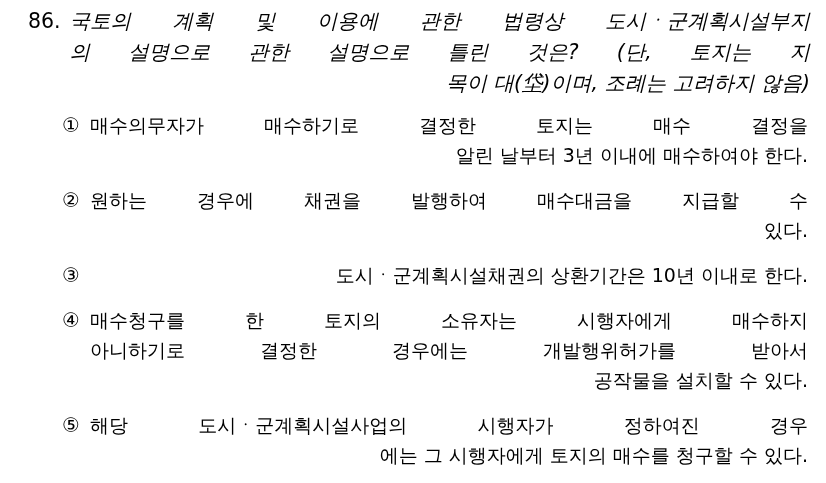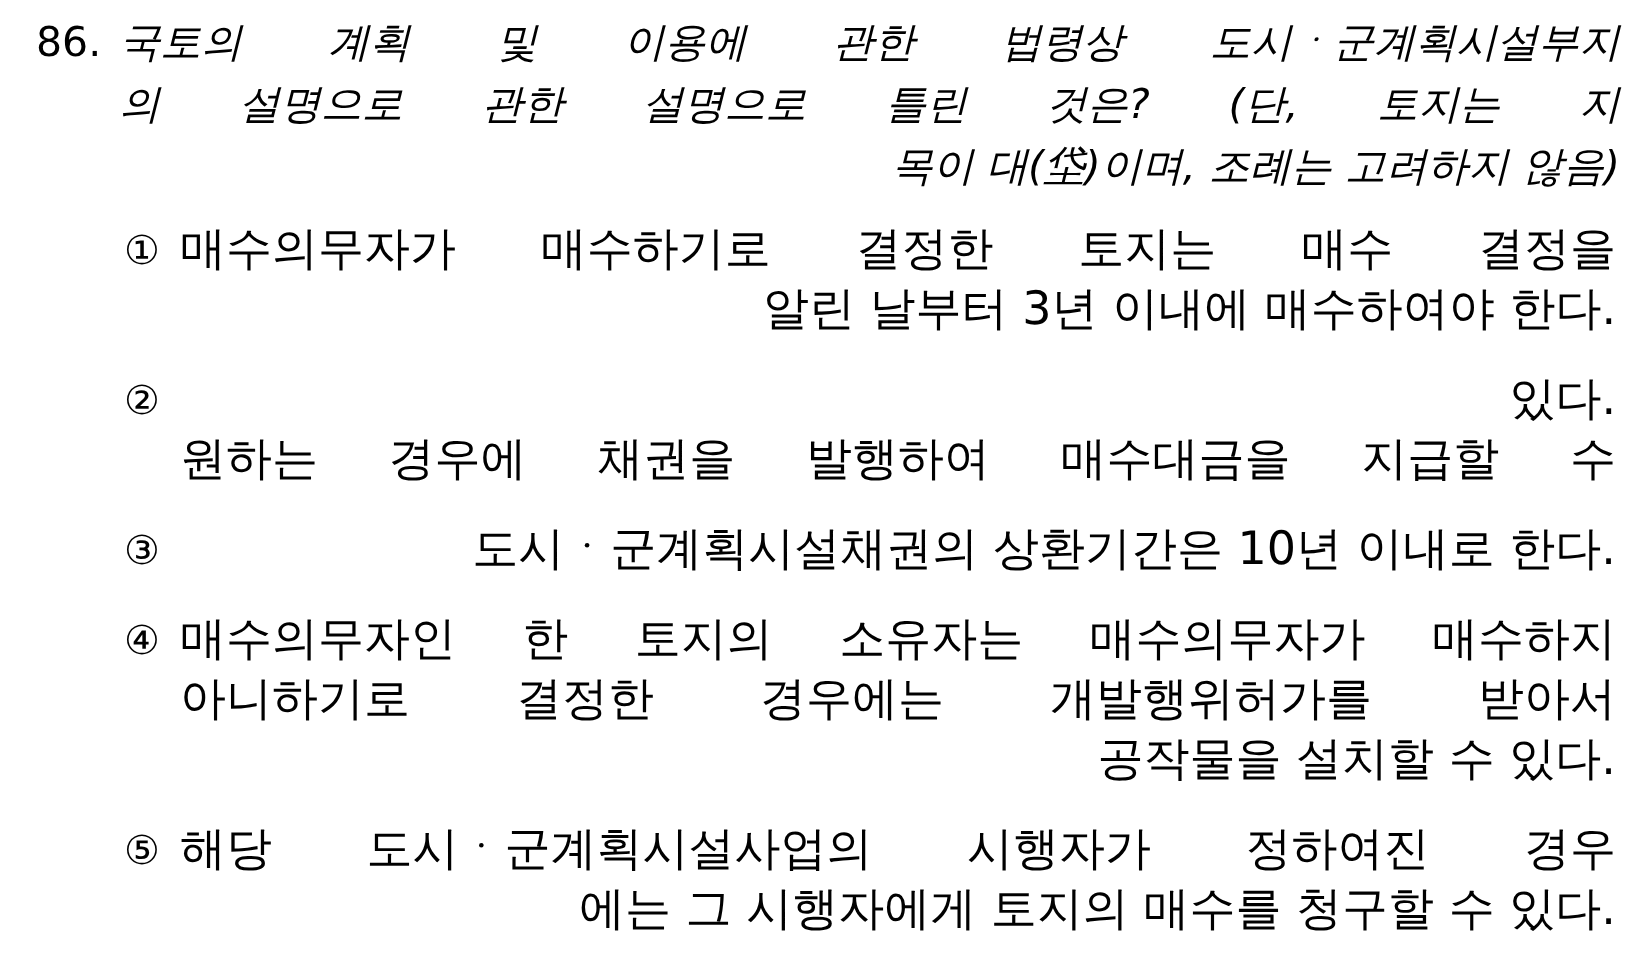--- a/index.html
+++ b/index.html
@@ -23,20 +23,21 @@
   }
   .question {
     position: absolute;
     left: 18px;
     top: 6px;
     right: 16px;
   }
   .q-row {
     display: flex;
     align-items: flex-start;
+    margin-left: 10px;
   }
   .q-number {
     flex: 0 0 auto;
     font-size: 20.5px;
     line-height: 31px;
     letter-spacing: 0px;
     padding-right: 9px;
     white-space: nowrap;
   }
   .q-stem {
@@ -64,21 +65,21 @@
   }
   .choice-marker {
     flex: 0 0 auto;
     font-size: 20px;
     line-height: 30px;
     padding-right: 10px;
     white-space: nowrap;
   }
   .choice-text {
     flex: 1 1 auto;
-    font-size: 23px;
+    font-size: 19px;
     line-height: 30px;
     text-align: justify;
     text-justify: inter-character;
     word-break: break-all;
   }
   .choice-text .last-line {
     text-align: right;
   }
   .line {
     display: block;
@@ -111,36 +112,36 @@
       <div class="choice-marker">①</div>
       <div class="choice-text">
         <span class="line flush">매수의무자가 매수하기로 결정한 토지는 매수 결정을</span>
         <span class="line last-line">알린 날부터 3년 이내에 매수하여야 한다.</span>
       </div>
     </div>
 
     <div class="choice">
       <div class="choice-marker">②</div>
       <div class="choice-text">
+        <span class="line flush">원하는 경우에 채권을 발행하여 매수대금을 지급할 수</span>
         <span class="line last-line">있다.</span>
-        <span class="line flush">원하는 경우에 채권을 발행하여 매수대금을 지급할 수</span>
       </div>
     </div>
 
     <div class="choice">
       <div class="choice-marker">③</div>
       <div class="choice-text">
         <span class="line last-line">도시ㆍ군계획시설채권의 상환기간은 10년 이내로 한다.</span>
       </div>
     </div>
 
     <div class="choice">
       <div class="choice-marker">④</div>
       <div class="choice-text">
-        <span class="line flush">매수의무자인 한 토지의 소유자는 매수의무자가 매수하지</span>
+        <span class="line flush">매수청구를 한 토지의 소유자는 시행자에게 매수하지</span>
         <span class="line flush">아니하기로 결정한 경우에는 개발행위허가를 받아서</span>
         <span class="line last-line">공작물을 설치할 수 있다.</span>
       </div>
     </div>
 
     <div class="choice">
       <div class="choice-marker">⑤</div>
       <div class="choice-text">
         <span class="line flush">해당 도시ㆍ군계획시설사업의 시행자가 정하여진 경우</span>
         <span class="line last-line">에는 그 시행자에게 토지의 매수를 청구할 수 있다.</span>

